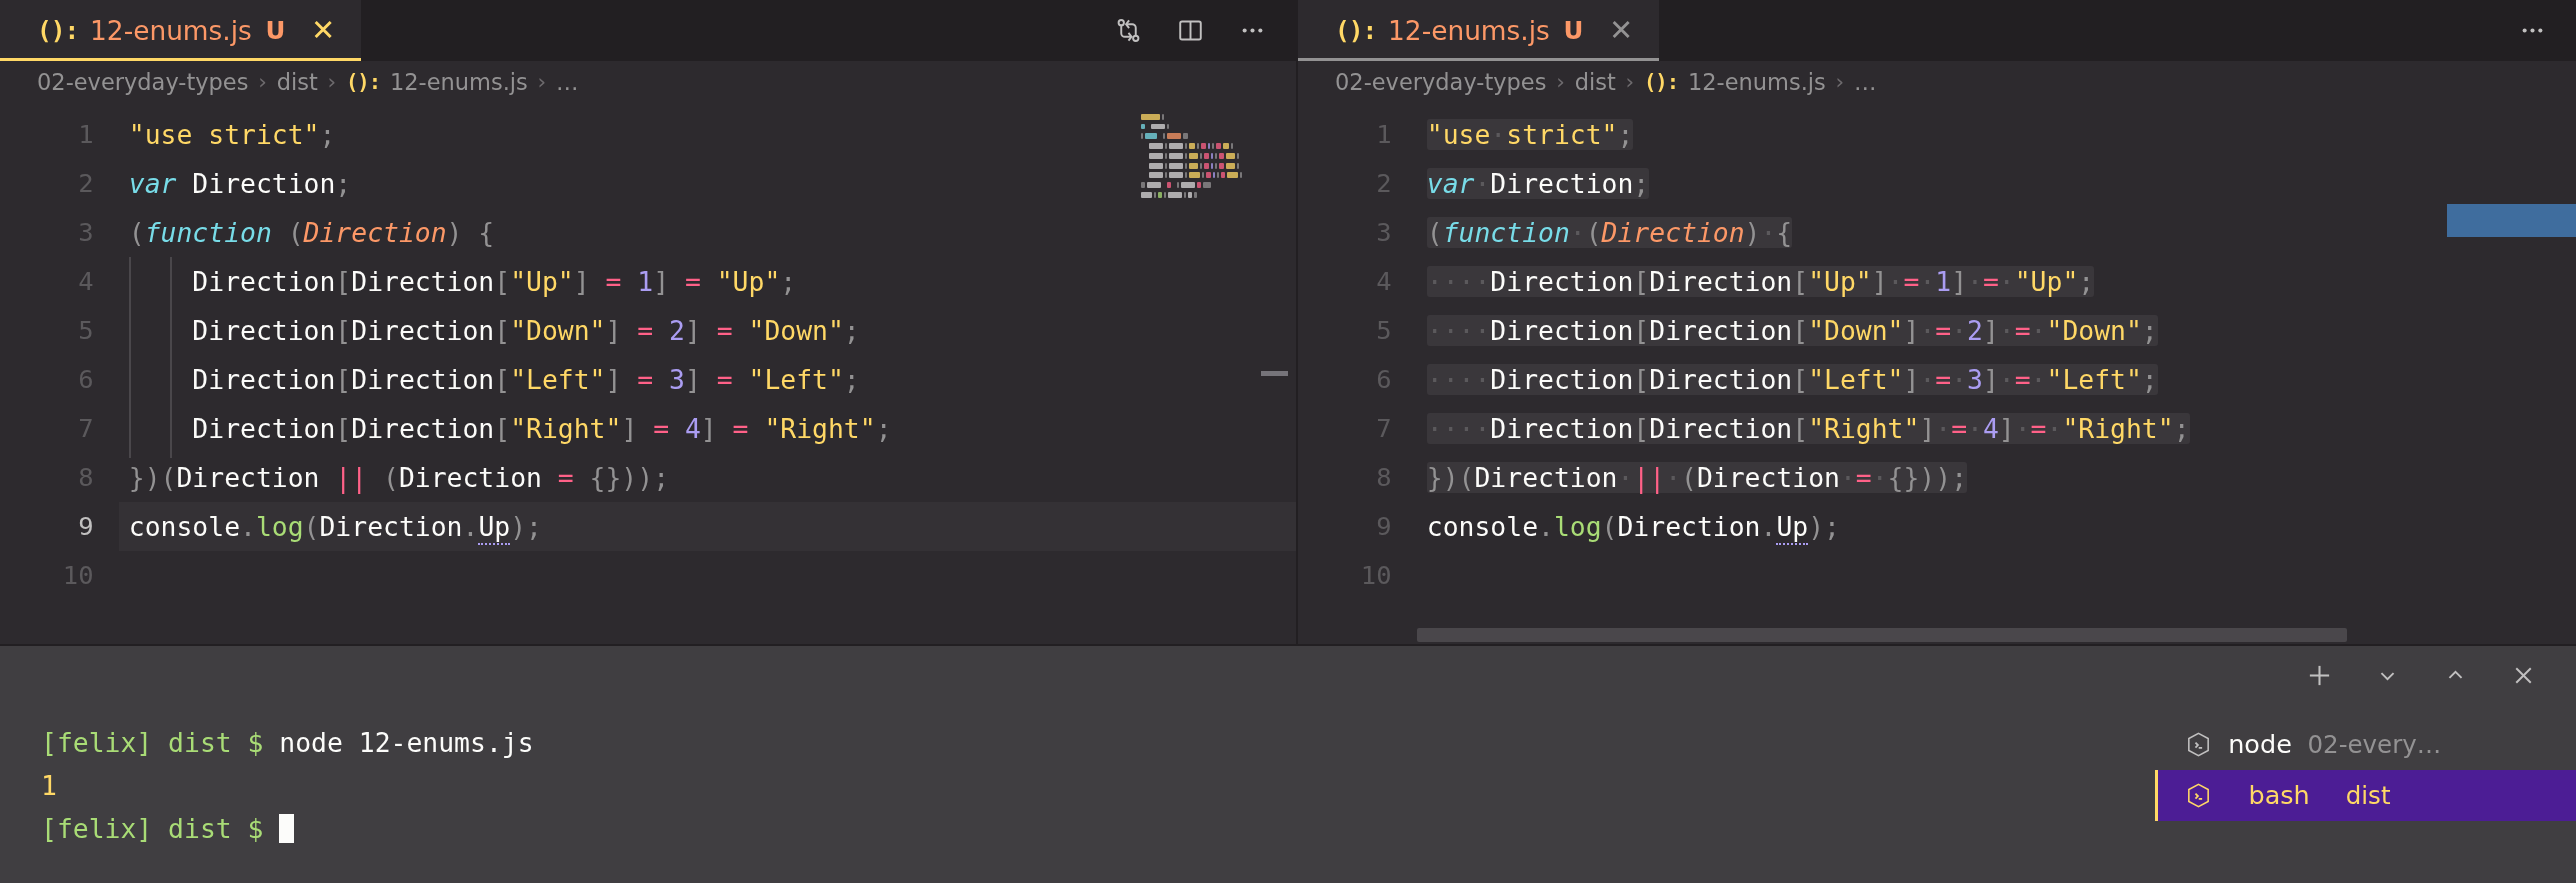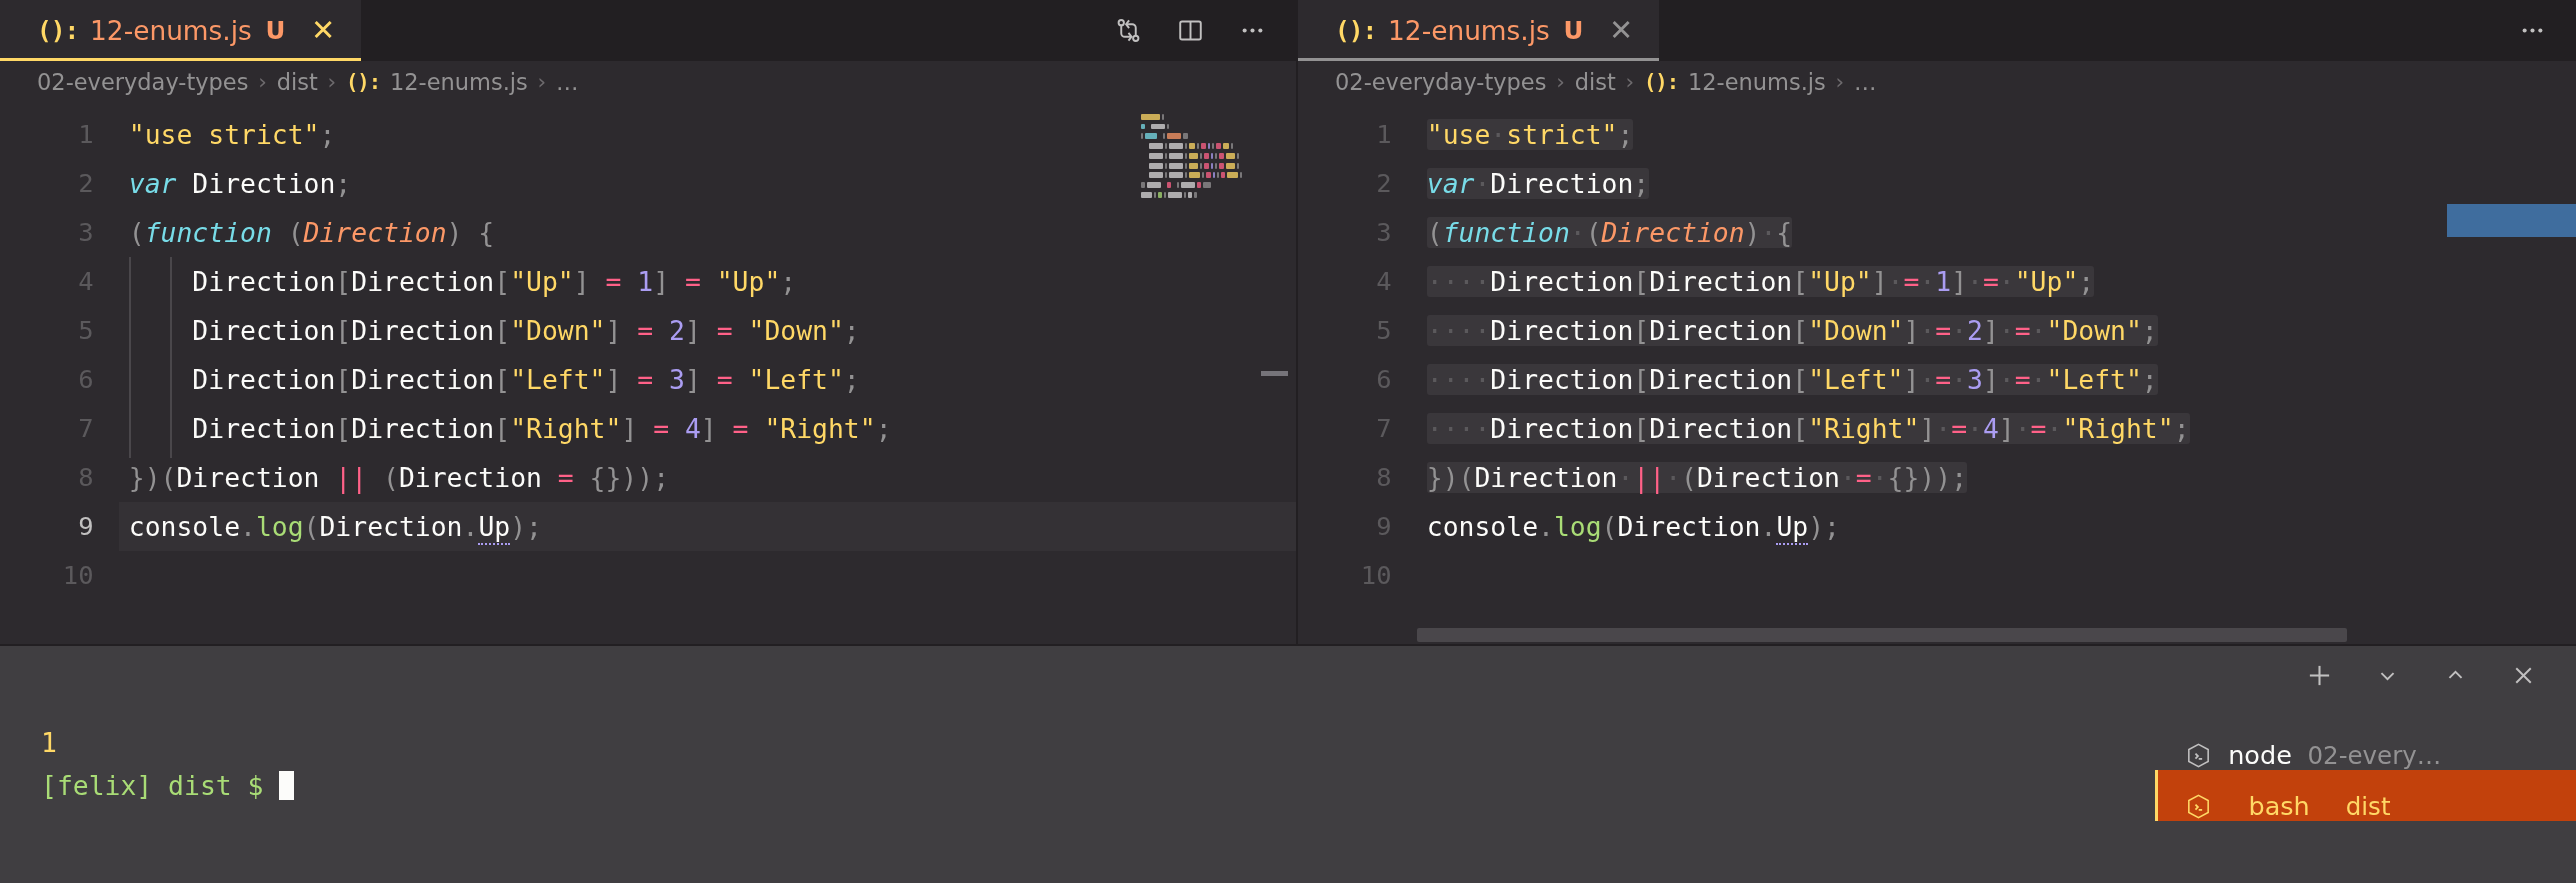--- a/index.html
+++ b/index.html
@@ -141,25 +141,25 @@
     flex: 1; padding: 13.7px 0 0 41px;
     font-family: "DejaVu Sans Mono", "Liberation Mono", monospace;
     font-size: 26.4px; line-height: 43px; white-space: pre; color: #fcfcfa;
   }
   .term .prompt { color: #a9dc76; }
   .term .outnum { color: #ffd866; }
   .cursor-block { display: inline-block; width: 14.7px; height: 29px; background: #fcfcfa; vertical-align: -4.9px; }
 
   .term-list { width: 421px; flex: 0 0 421px; padding-top: 11.8px; }
   .term-item {
-    height: 51px; display: flex; align-items: flex-end; gap: 15.7px;
+    height: 51px; display: flex; align-items: center; gap: 15.7px;
     padding-left: 25.5px; border-left: 3.9px solid transparent; cursor: pointer;
     font-size: 25.5px; color: #fcfcfa;
   }
-  .term-item.selected { background: #c2410c; border-left-color: #ffd866; color: #ffd866; gap: 36px; }
+  .term-item.selected { background: #4c1d95; border-left-color: #ffd866; color: #ffd866; gap: 36px; }
   .term-item .sub { color: #939293; font-size: 24.5px; }
   .term-item.selected .sub { color: #ffd866; }
   .term-item .box-icon { display:flex; align-items:center; }
 
   .panel-divider { position:absolute; top:0; left:0; right:0; height: 2px; background:#221f22; }
 </style>
 </head>
 <body>
 
 <div class="app">
@@ -412,21 +412,21 @@
         <span class="act">
           <svg width="29" height="29" viewBox="0 0 24 24" fill="none" stroke="#c1c0c0" stroke-width="1.6">
               <line x1="6" y1="6" x2="18" y2="18"></line>
               <line x1="18" y1="6" x2="6" y2="18"></line>
             </svg>
         </span>
       </div>
     </div>
 
     <div class="panel-body">
-      <div class="term" id="terminal"><div><span class="outnum">1</span></div><div><span class="prompt">[felix] dist $ </span><span class="cursor-block"></span></div></div>
+      <div class="term" id="terminal"><div><span class="prompt">[felix] dist $ </span><span class="">node 12-enums.js</span></div><div><span class="outnum">1</span></div><div><span class="prompt">[felix] dist $ </span><span class="cursor-block"></span></div></div>
       <div class="term-list" id="term-list">
           <div class="term-item">
             <span class="box-icon">
               <svg width="29" height="29" viewBox="0 0 24 24" fill="none" stroke="#c1c0c0" stroke-width="1.3">
                 <path d="M12 2.8l8 4.3v9.8l-8 4.3-8-4.3V7.1z"></path>
                 <path d="M9.5 10.5l2 2-2 2" stroke-width="1.5"></path>
                 <line x1="12.2" y1="14.8" x2="15" y2="14.8" stroke-width="1.5"></line>
               </svg>
             </span>
             <span>node</span>

